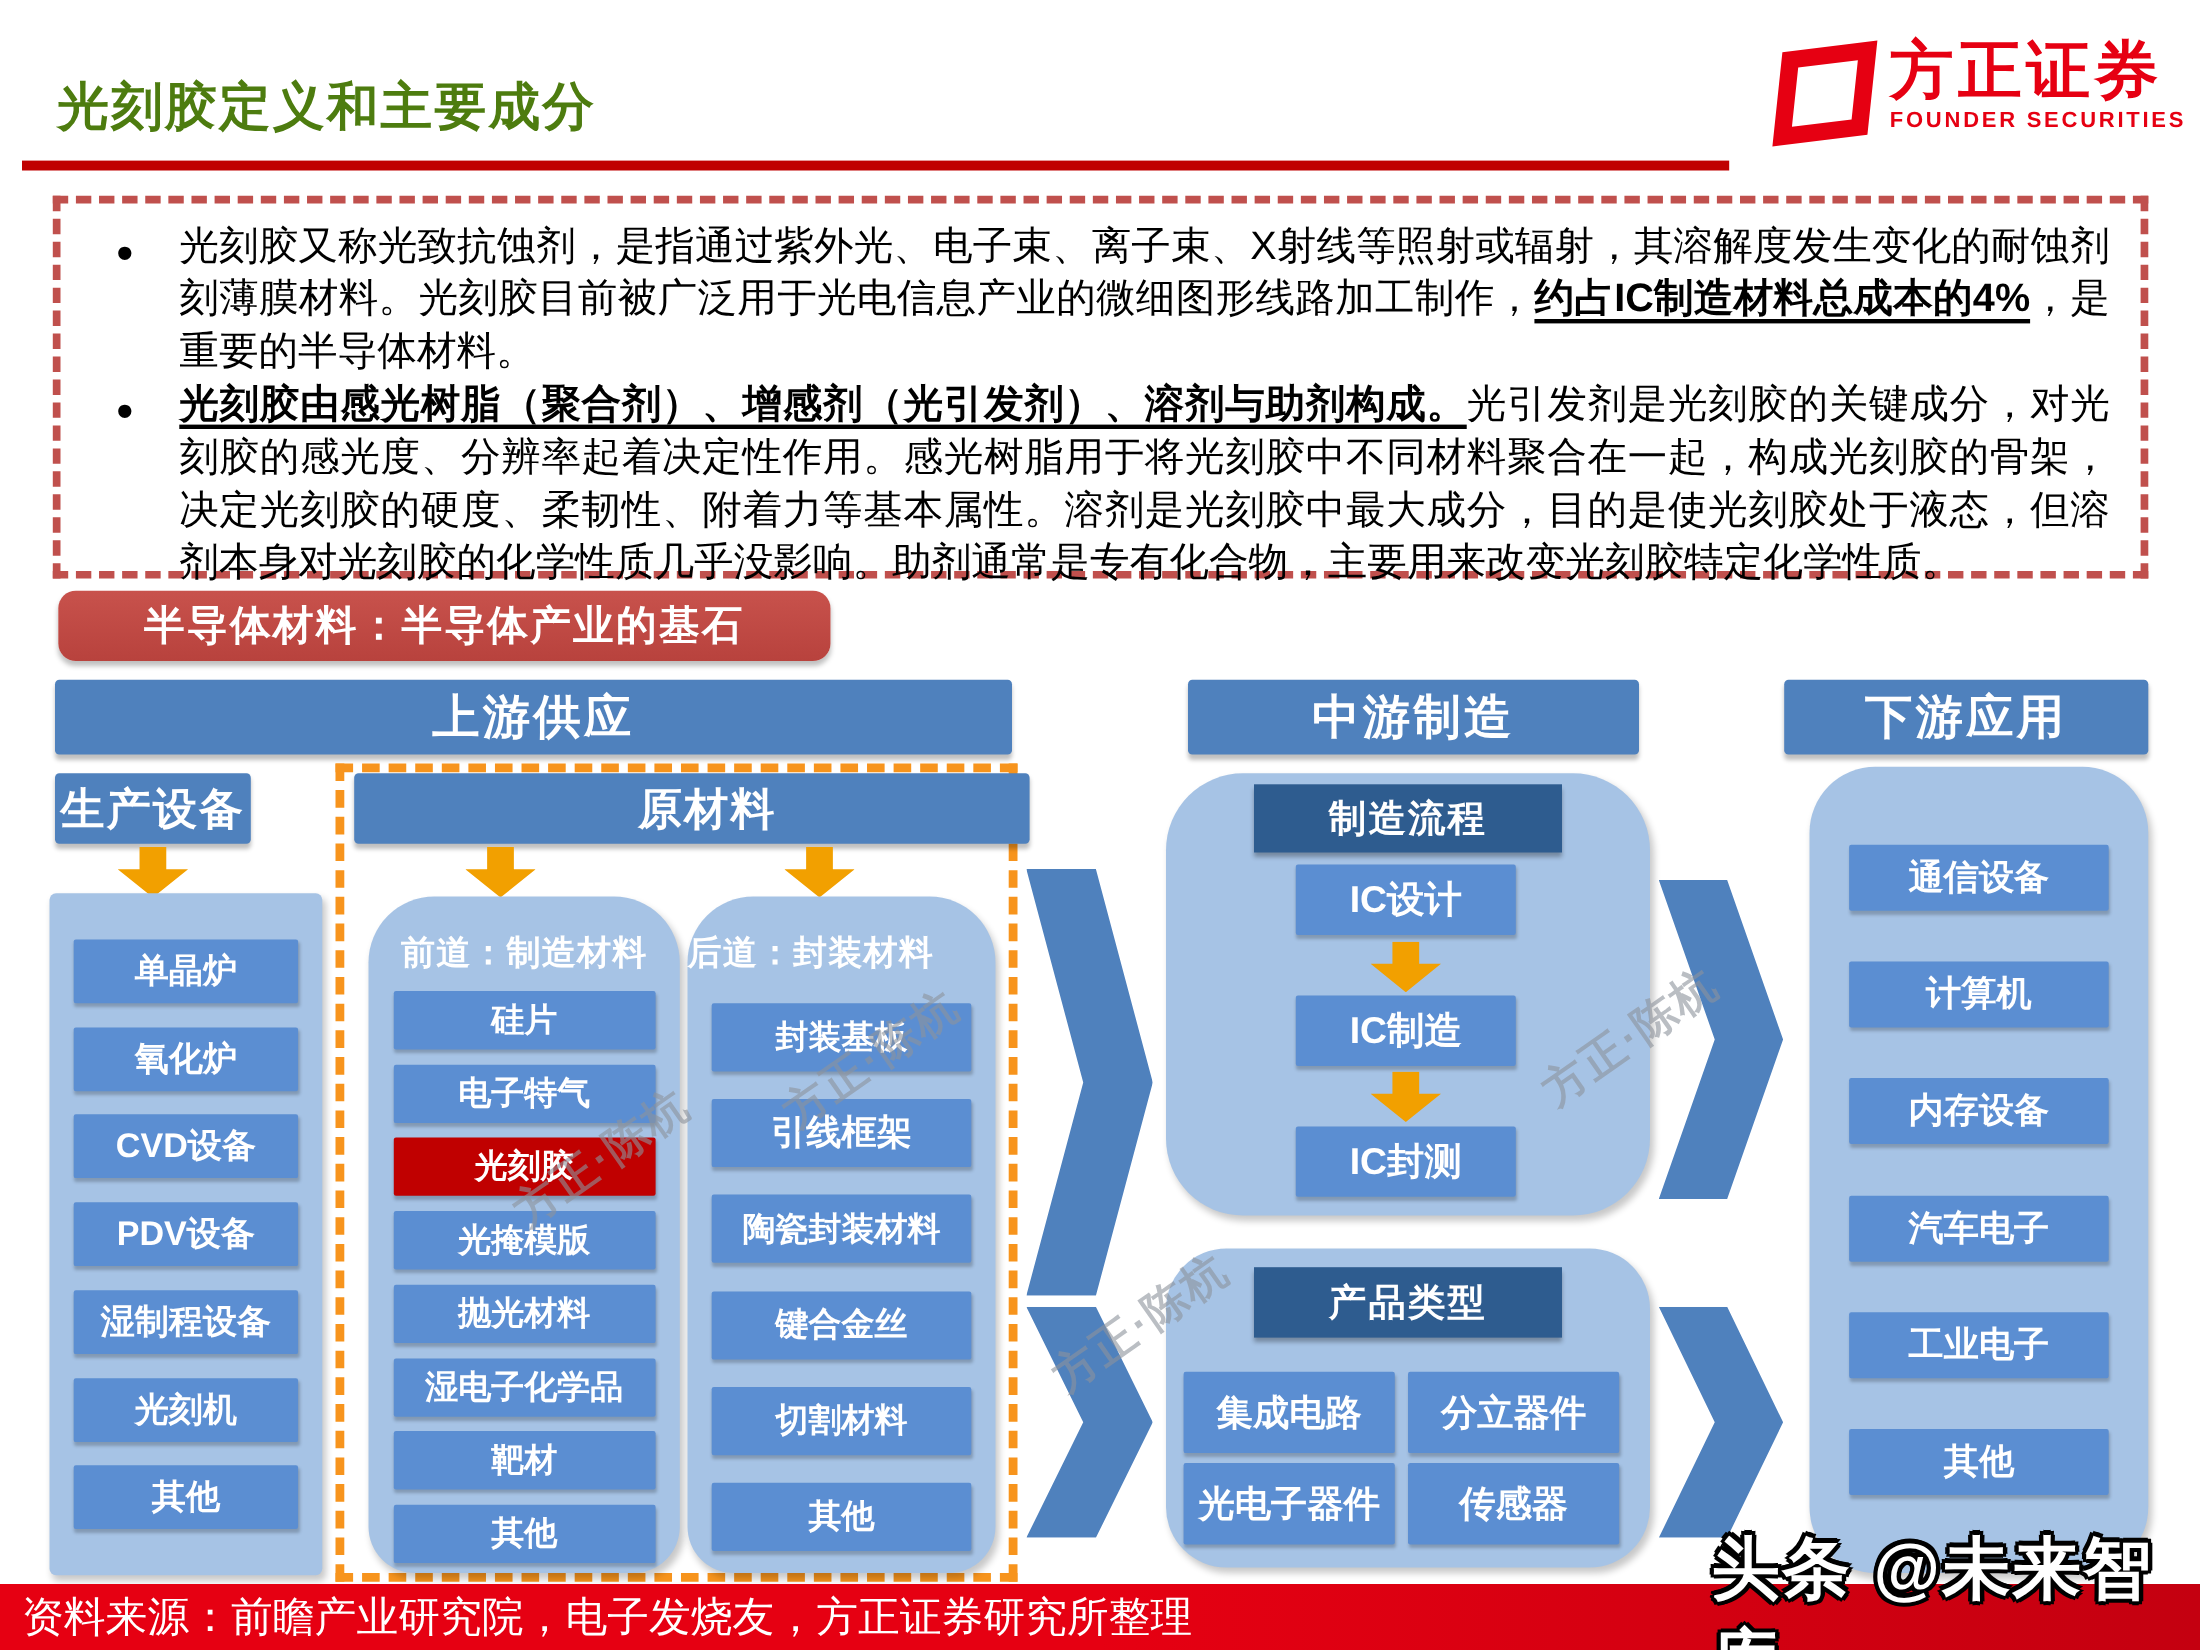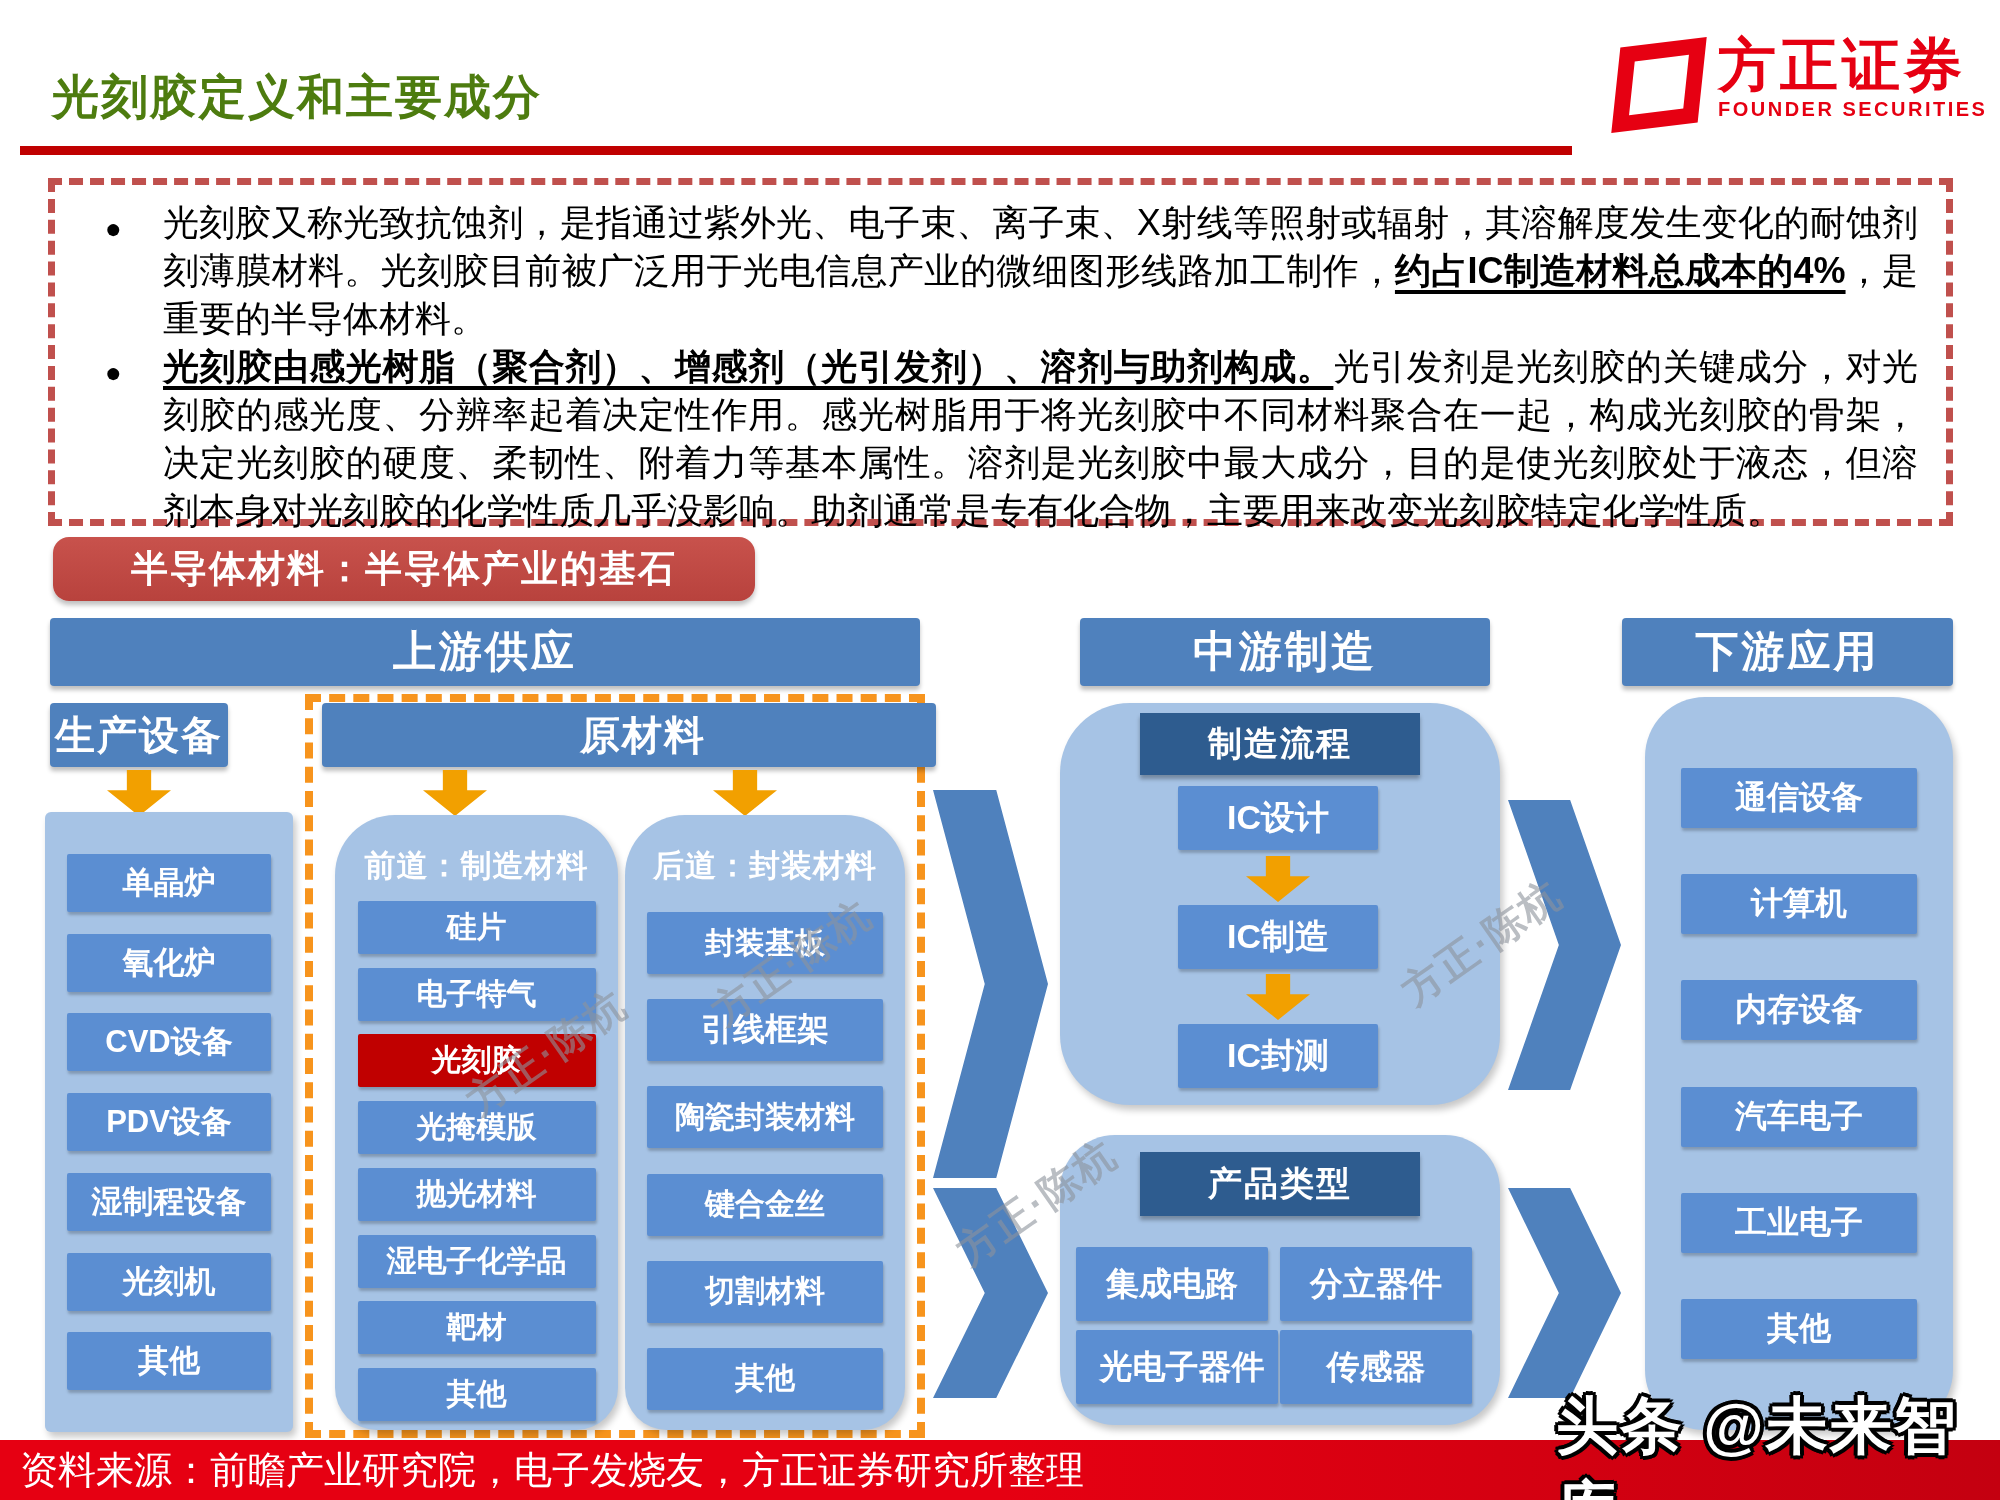--- a/index.html
+++ b/index.html
@@ -116,21 +116,21 @@
       <div class="item red" style="width:238px;height:53px;font-size:30px;">光刻胶</div>
       <div class="item" style="width:238px;height:53px;font-size:30px;">光掩模版</div>
       <div class="item" style="width:238px;height:53px;font-size:30px;">抛光材料</div>
       <div class="item" style="width:238px;height:53px;font-size:30px;">湿电子化学品</div>
       <div class="item" style="width:238px;height:53px;font-size:30px;">靶材</div>
       <div class="item" style="width:238px;height:53px;font-size:30px;">其他</div>
     </div>
   </div>
 
   <div class="abs light" style="left:625px;top:815px;width:280px;height:615px;border-radius:60px 60px 42px 42px;">
-    <div style="text-align:center;margin-top:30px;" class="mat-title">后道：封装材料</div>
+    <div style="text-align:left;margin-top:30px;" class="mat-title">后道：封装材料</div>
     <div class="colflex" style="height:548px;">
       <div class="item" style="width:236px;height:62px;font-size:30px;">封装基板</div>
       <div class="item" style="width:236px;height:62px;font-size:32px;">引线框架</div>
       <div class="item" style="width:236px;height:62px;font-size:30px;">陶瓷封装材料</div>
       <div class="item" style="width:236px;height:62px;font-size:30px;">键合金丝</div>
       <div class="item" style="width:236px;height:62px;font-size:30px;">切割材料</div>
       <div class="item" style="width:236px;height:62px;font-size:30px;">其他</div>
     </div>
   </div>
 
@@ -144,21 +144,21 @@
   <div class="abs item" style="left:1178px;top:786px;width:200px;height:64px;font-size:34px;">IC设计</div>
   <div class="abs arrow-down" style="left:1246px;top:856px;width:64px;height:46px;"></div>
   <div class="abs item" style="left:1178px;top:905px;width:200px;height:64px;font-size:34px;">IC制造</div>
   <div class="abs arrow-down" style="left:1246px;top:974px;width:64px;height:46px;"></div>
   <div class="abs item" style="left:1178px;top:1024px;width:200px;height:64px;font-size:34px;">IC封测</div>
 
   <div class="abs light" style="left:1060px;top:1135px;width:440px;height:290px;border-radius:55px;"></div>
   <div class="abs darkbar" style="left:1140px;top:1152px;width:280px;height:64px;">产品类型</div>
   <div class="abs item" style="left:1076px;top:1247px;width:192px;height:74px;font-size:33px;">集成电路</div>
   <div class="abs item" style="left:1280px;top:1247px;width:192px;height:74px;font-size:33px;">分立器件</div>
-  <div class="abs item" style="left:1076px;top:1330px;width:192px;height:74px;font-size:33px;padding-left:10px;">光电子器件</div>
+  <div class="abs item" style="left:1076px;top:1330px;width:192px;height:74px;font-size:33px;">光电子器件</div>
   <div class="abs item" style="left:1280px;top:1330px;width:192px;height:74px;font-size:33px;">传感器</div>
 
   <div class="abs light colflex" style="left:1645px;top:697px;width:308px;height:733px;border-radius:60px;padding:25px 0;">
     <div class="item" style="width:236px;height:60px;font-size:32px;">通信设备</div>
     <div class="item" style="width:236px;height:60px;font-size:32px;">计算机</div>
     <div class="item" style="width:236px;height:60px;font-size:32px;">内存设备</div>
     <div class="item" style="width:236px;height:60px;font-size:32px;">汽车电子</div>
     <div class="item" style="width:236px;height:60px;font-size:32px;">工业电子</div>
     <div class="item" style="width:236px;height:60px;font-size:32px;">其他</div>
   </div>

